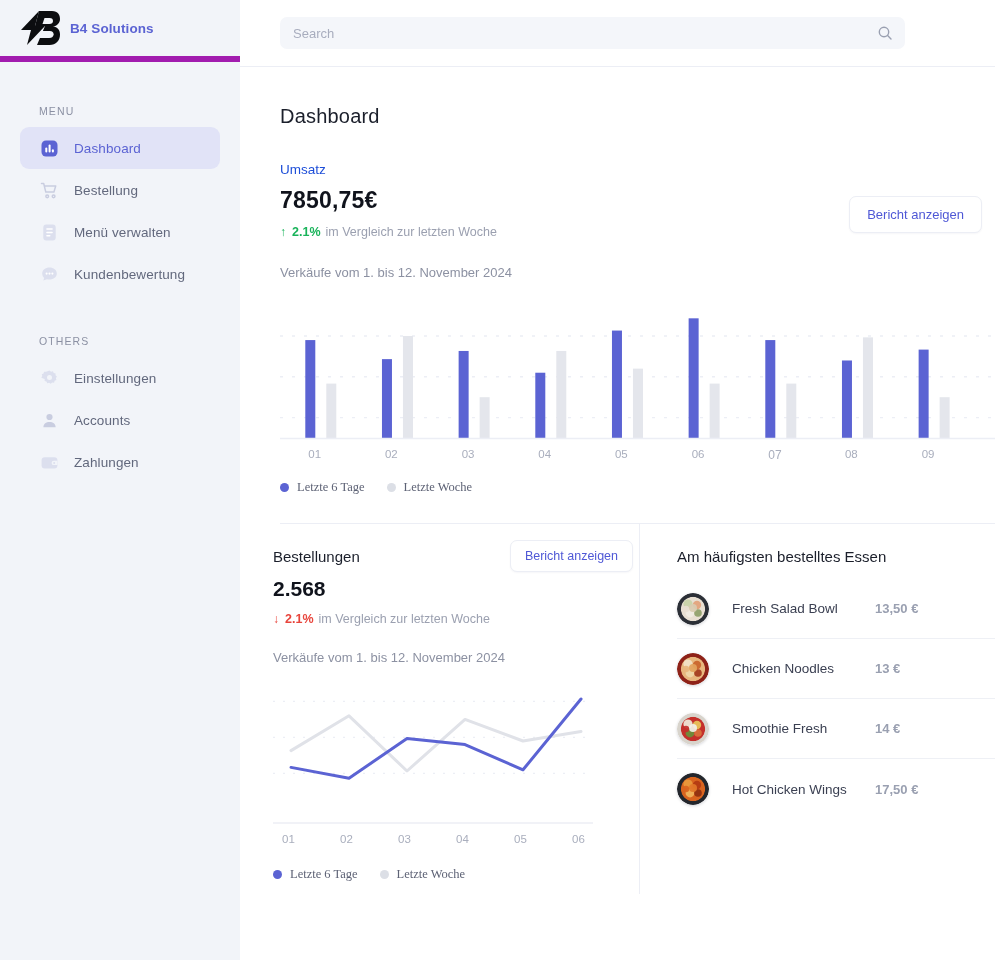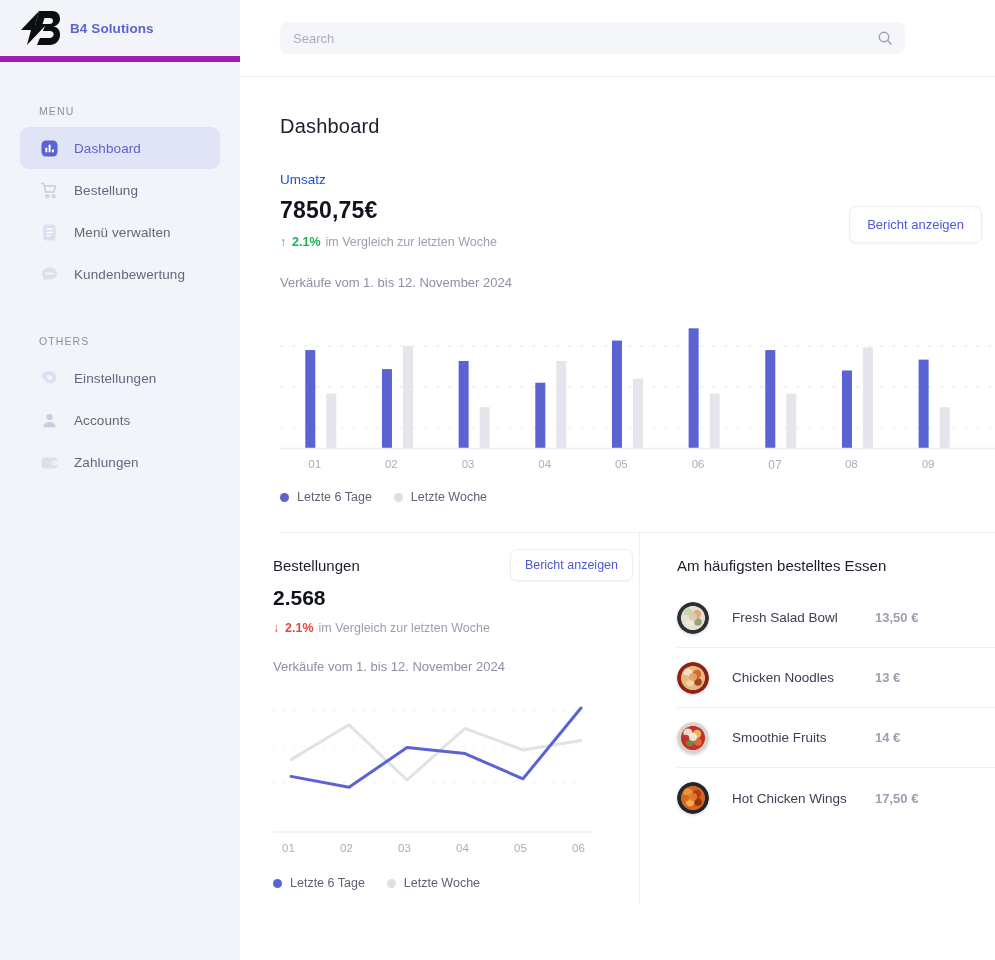--- a/index.html
+++ b/index.html
@@ -57,21 +57,21 @@
   .nav-item.active .nav-label { color: #5b63d3; }
 
   
   .main {
     flex: 1 1 auto; height: 960px;
     background: #ffffff;
     position: relative;
     overflow: hidden;
   }
   .topbar {
-    height: 77px;
+    height: 67px;
     display: flex; align-items: center;
     border-bottom: 1px solid #eceef5;
     padding: 0 40px 0 40px;
   }
   .search-wrap {
     position: relative;
     width: 625px; height: 32px;
     background: #f4f6fa;
     border-radius: 7px;
     display: flex; align-items: center;
@@ -136,21 +136,21 @@
 
   
   .barchart-area { margin-top: 16px; position: relative; }
   .barchart { display: block; }
 
   .legend {
     display: flex; align-items: center;
     margin-top: 16px;
     font-size: 12.5px; color: #5d6275;
   }
-  .legend-item { display: flex; align-items: center; margin-right: 22px; }
+  .legend-item { display: flex; align-items: center; margin-right: 22px; font-family: Liberation Serif, serif; }
   .legend-dot {
     width: 9px; height: 9px; border-radius: 50%;
     margin-right: 8px; display: inline-block;
   }
 
   .hr-divider {
     height: 1px; background: #eceef5;
     margin: 28px 0 0 40px;
   }
 
@@ -496,21 +496,21 @@
                   <g clip-path="url(#cp2)">
                     <circle cx="16" cy="16" r="12.2" fill="#c4302b"></circle>
                     <circle cx="11" cy="11" r="4.6" fill="#f0e8d8" opacity="0.93"></circle>
                     <circle cx="20" cy="12" r="4.2" fill="#e8c45a" opacity="0.93"></circle>
                     <circle cx="13" cy="20" r="4.4" fill="#6b8f3a" opacity="0.93"></circle>
                     <circle cx="21" cy="20" r="3.8" fill="#d9713c" opacity="0.93"></circle>
                     <circle cx="16" cy="15" r="4" fill="#f2efe6" opacity="0.93"></circle>
                     <circle cx="9" cy="16" r="3.2" fill="#c4302b" opacity="0.93"></circle>
                   </g>
                 </svg></span>
-              <span class="food-name">Smoothie Fruits</span>
+              <span class="food-name">Smoothie Fresh</span>
               <span class="food-price">14 €</span>
             </div>
             <div class="food-row">
               <span class="food-thumb"><svg viewBox="0 0 32 32" width="32" height="32">
                   <circle cx="16" cy="16" r="16" fill="#23262c"></circle>
                   <clipPath id="cp3">
                     <circle cx="16" cy="16" r="12.2"></circle>
                   </clipPath>
                   <g clip-path="url(#cp3)">
                     <circle cx="16" cy="16" r="12.2" fill="#d9641f"></circle>

